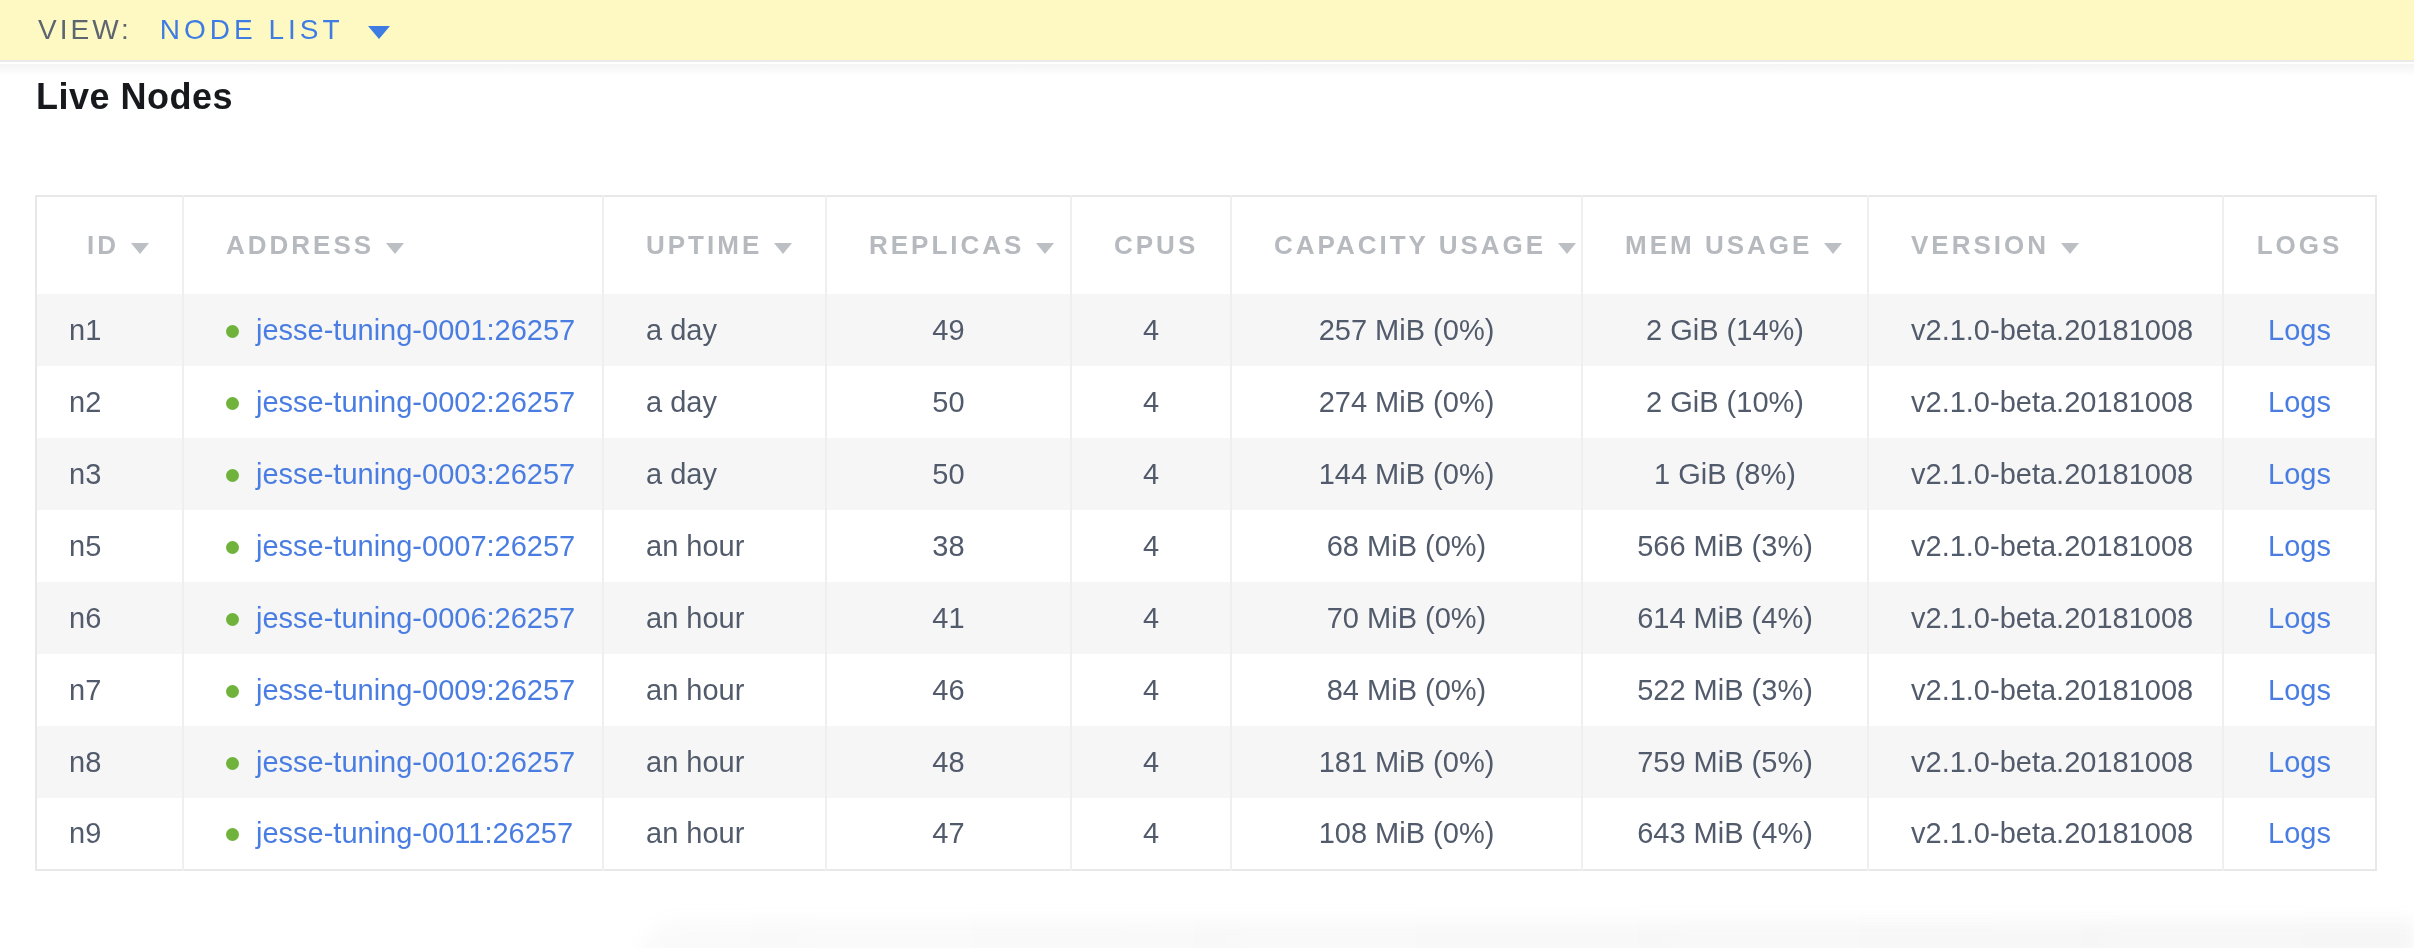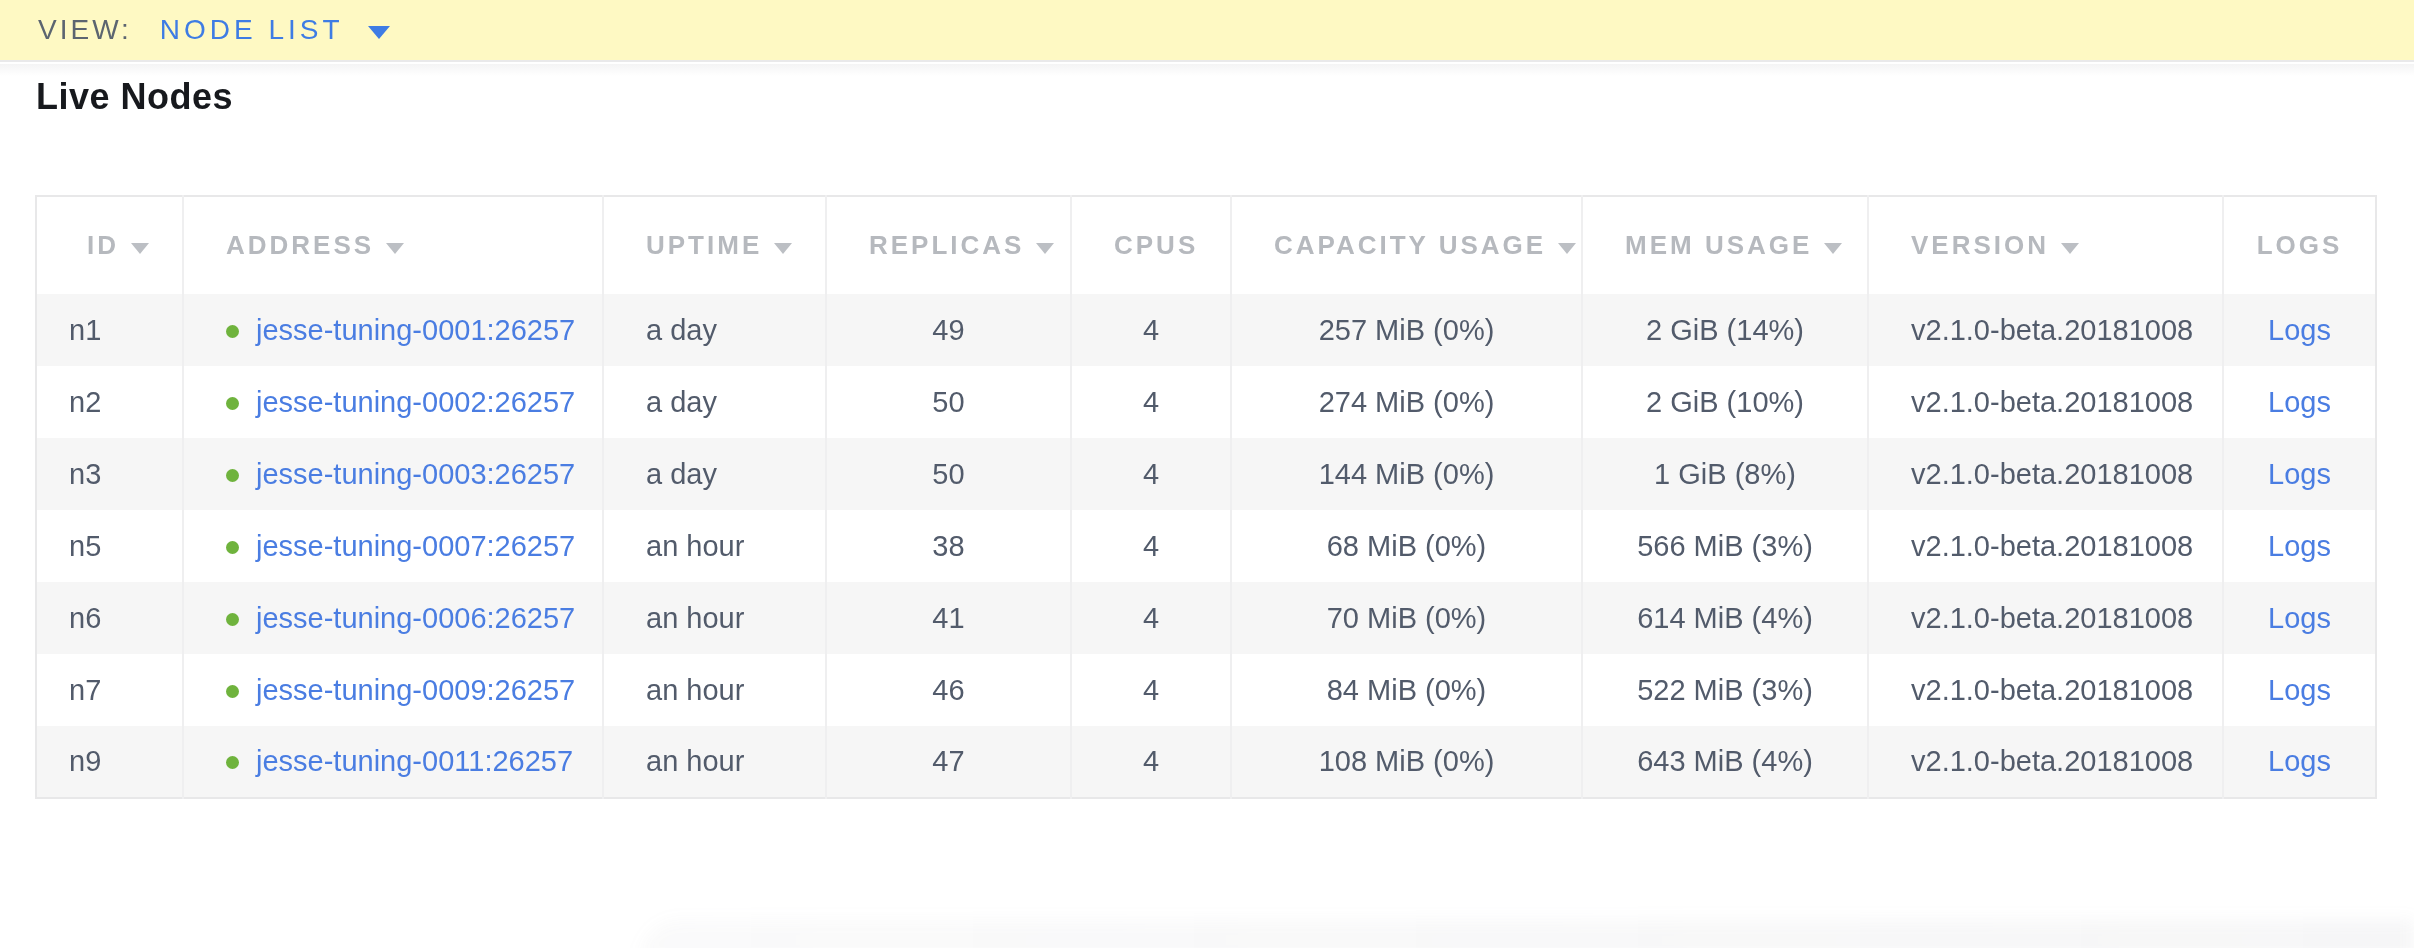--- a/index.html
+++ b/index.html
@@ -202,20 +202,31 @@
     <td><span class="dot"></span><a class="link">jesse-tuning-0009:26257</a></td>
     <td>an hour</td>
     <td class="ar">46</td>
     <td class="ar">4</td>
     <td class="ar">84 MiB (0%)</td>
     <td class="ar">522 MiB (3%)</td>
     <td>v2.1.0-beta.20181008</td>
     <td class="c-logs"><a class="link">Logs</a></td>
   </tr>
 
+  <tr>
+    <td class="c-id">n8</td>
+    <td><span class="dot"></span><a class="link">jesse-tuning-0010:26257</a></td>
+    <td>an hour</td>
+    <td class="ar">48</td>
+    <td class="ar">4</td>
+    <td class="ar">181 MiB (0%)</td>
+    <td class="ar">759 MiB (5%)</td>
+    <td>v2.1.0-beta.20181008</td>
+    <td class="c-logs"><a class="link">Logs</a></td>
+  </tr>
 
   <tr>
     <td class="c-id">n9</td>
     <td><span class="dot"></span><a class="link">jesse-tuning-0011:26257</a></td>
     <td>an hour</td>
     <td class="ar">47</td>
     <td class="ar">4</td>
     <td class="ar">108 MiB (0%)</td>
     <td class="ar">643 MiB (4%)</td>
     <td>v2.1.0-beta.20181008</td>

